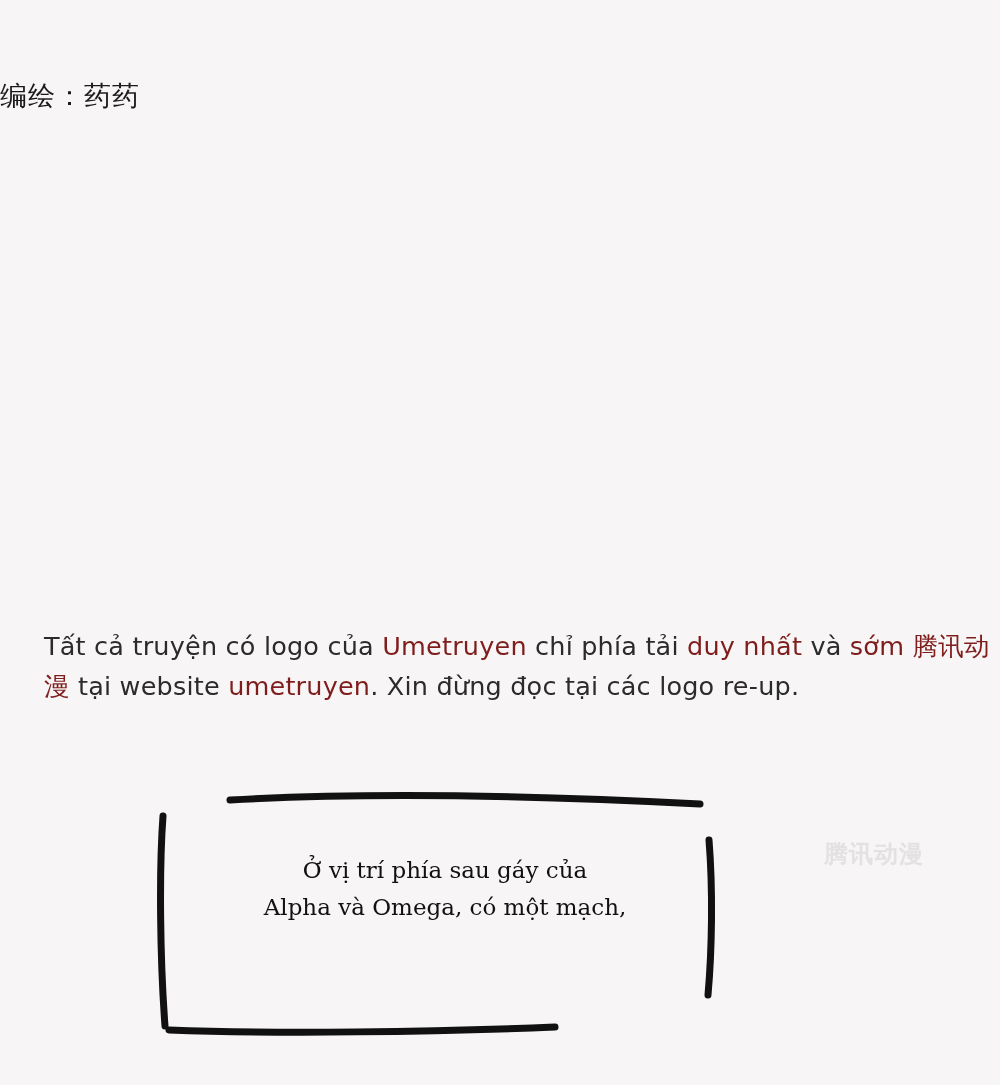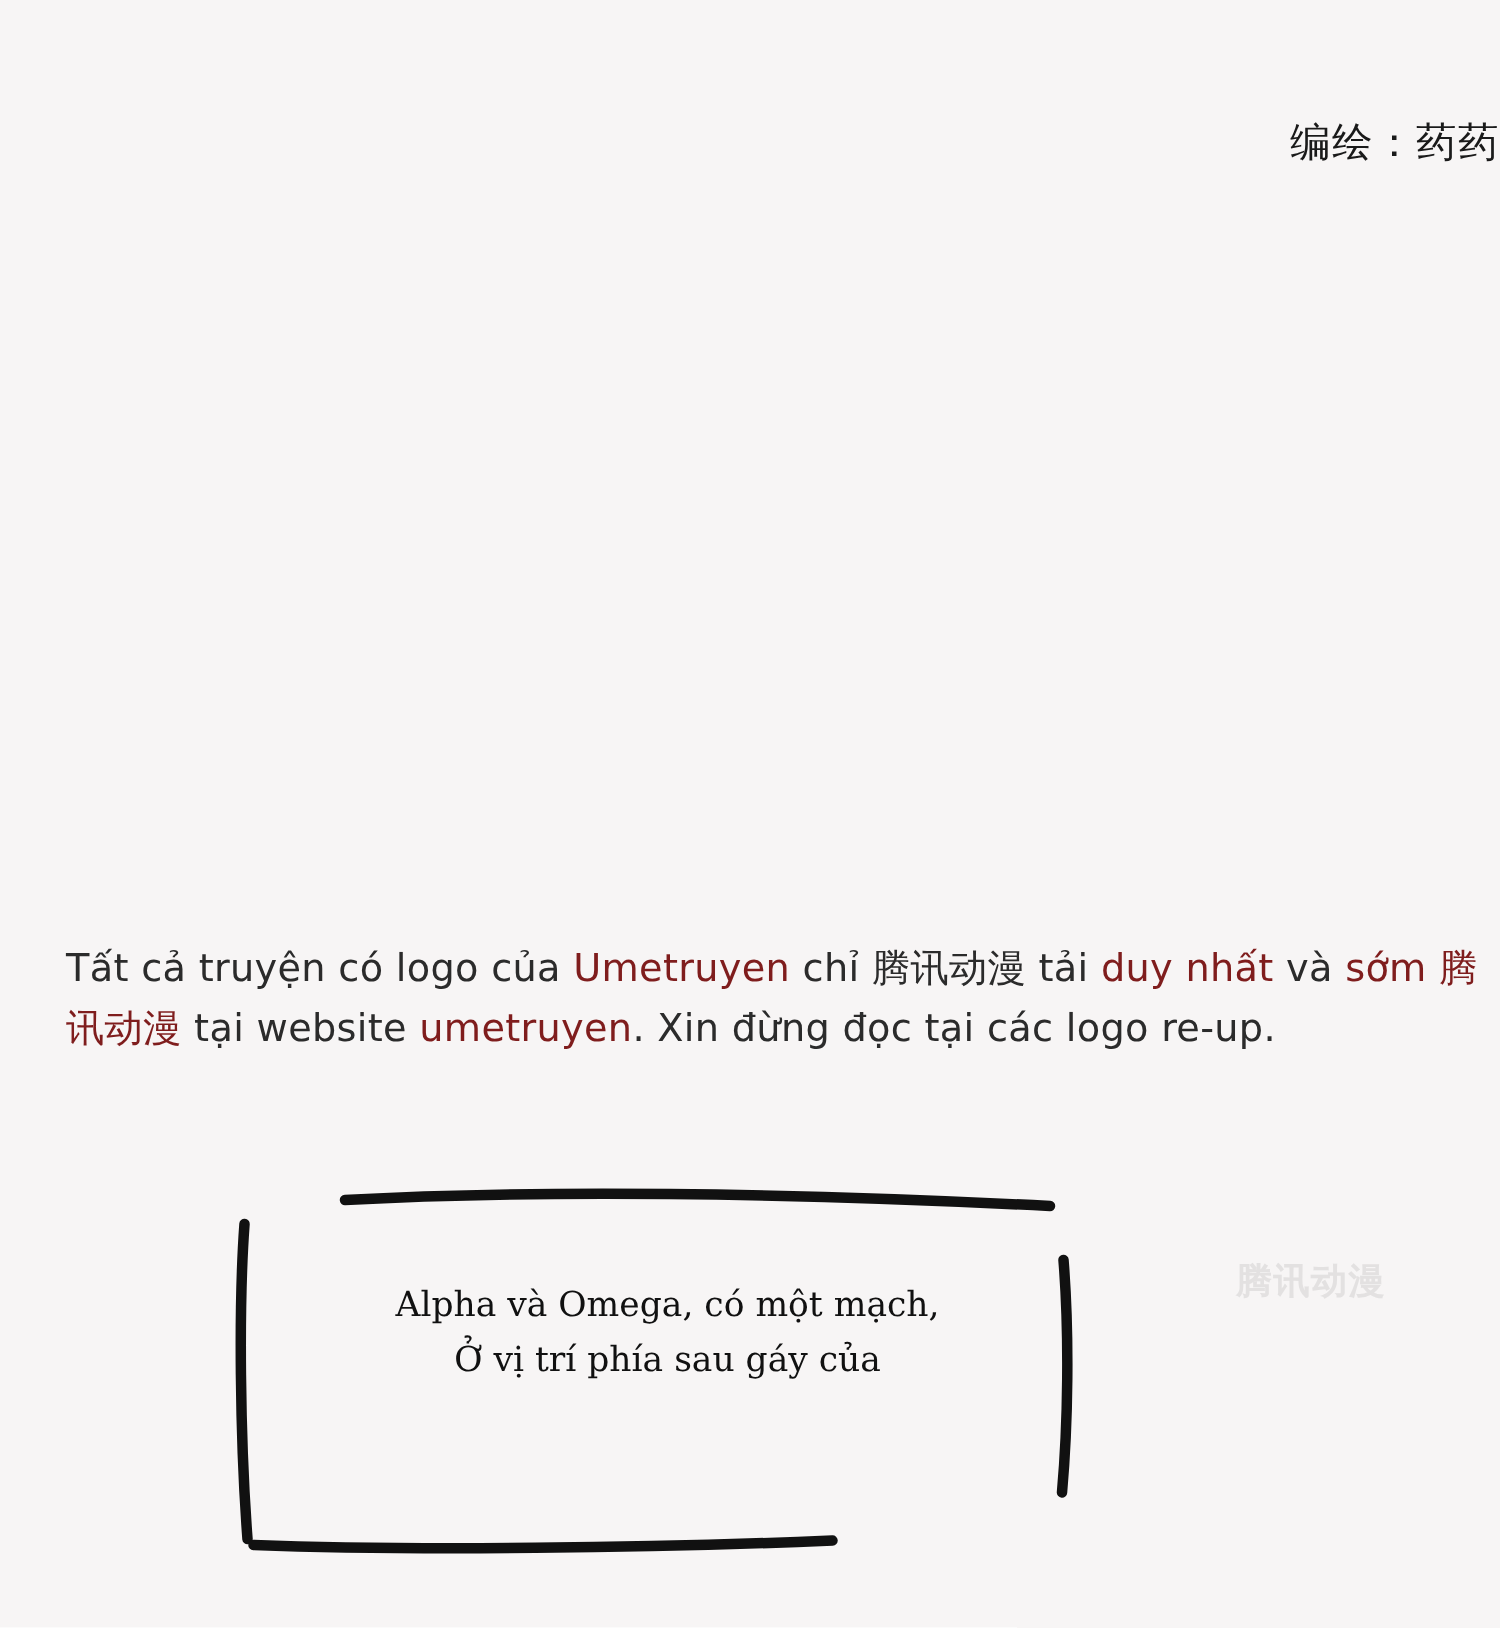--- a/index.html
+++ b/index.html
@@ -17,21 +17,21 @@
     background: #f7f5f5;
     overflow: hidden;
   }
 
   
   .credits {
     position: absolute;
     left: 0;
     top: 78px;
     width: 1000px;
-    text-align: right;
+    text-align: left;
   }
   .credit-line {
     font-family: "DejaVu Sans", sans-serif;
     font-size: 27px;
     color: #1a1a1a;
     letter-spacing: 1px;
     margin: 0 0 42px 0;
     line-height: 1.3;
     white-space: pre;
   }
@@ -97,31 +97,31 @@
 </head>
 <body>
 
 <div class="page">
 
   <div class="credits">
     <p class="credit-line">编绘：药药</p>
   </div>
 
   <div class="notice">
-    <span>Tất cả truyện có logo của </span><span class="hl">Umetruyen</span><span> chỉ 腾讯动漫 tải </span><span class="hl">duy nhất</span><span> và </span><span class="hl">sớm 腾讯动漫</span><span> tại website </span><span class="hl">umetruyen</span><span>. Xin đừng đọc tại các logo re-up.</span>
+    <span>Tất cả truyện có logo của </span><span class="hl">Umetruyen</span><span> chỉ phía tải </span><span class="hl">duy nhất</span><span> và </span><span class="hl">sớm 腾讯动漫</span><span> tại website </span><span class="hl">umetruyen</span><span>. Xin đừng đọc tại các logo re-up.</span>
   </div>
 
   <div class="balloon">
     <svg width="600" height="280" viewBox="0 0 600 280" fill="none">
       <path d="M75 20 C200 13, 370 15, 545 24" stroke="#111111" stroke-width="7" stroke-linecap="round" fill="none"></path>
       <path d="M8 36 C4 90, 5 180, 10 246" stroke="#111111" stroke-width="7" stroke-linecap="round" fill="none"></path>
       <path d="M14 250 C120 254, 280 252, 400 247" stroke="#111111" stroke-width="7" stroke-linecap="round" fill="none"></path>
       <path d="M554 60 C558 110, 557 170, 553 215" stroke="#111111" stroke-width="7" stroke-linecap="round" fill="none"></path>
     </svg>
     <div class="balloon-text">
+      <div>Ở vị trí phía sau gáy của</div>
       <div>Alpha và Omega, có một mạch,</div>
-      <div>Ở vị trí phía sau gáy của</div>
     </div>
   </div>
 
   <div class="corner-watermark">腾讯动漫</div>
 
 </div>
 
 </body></html>

